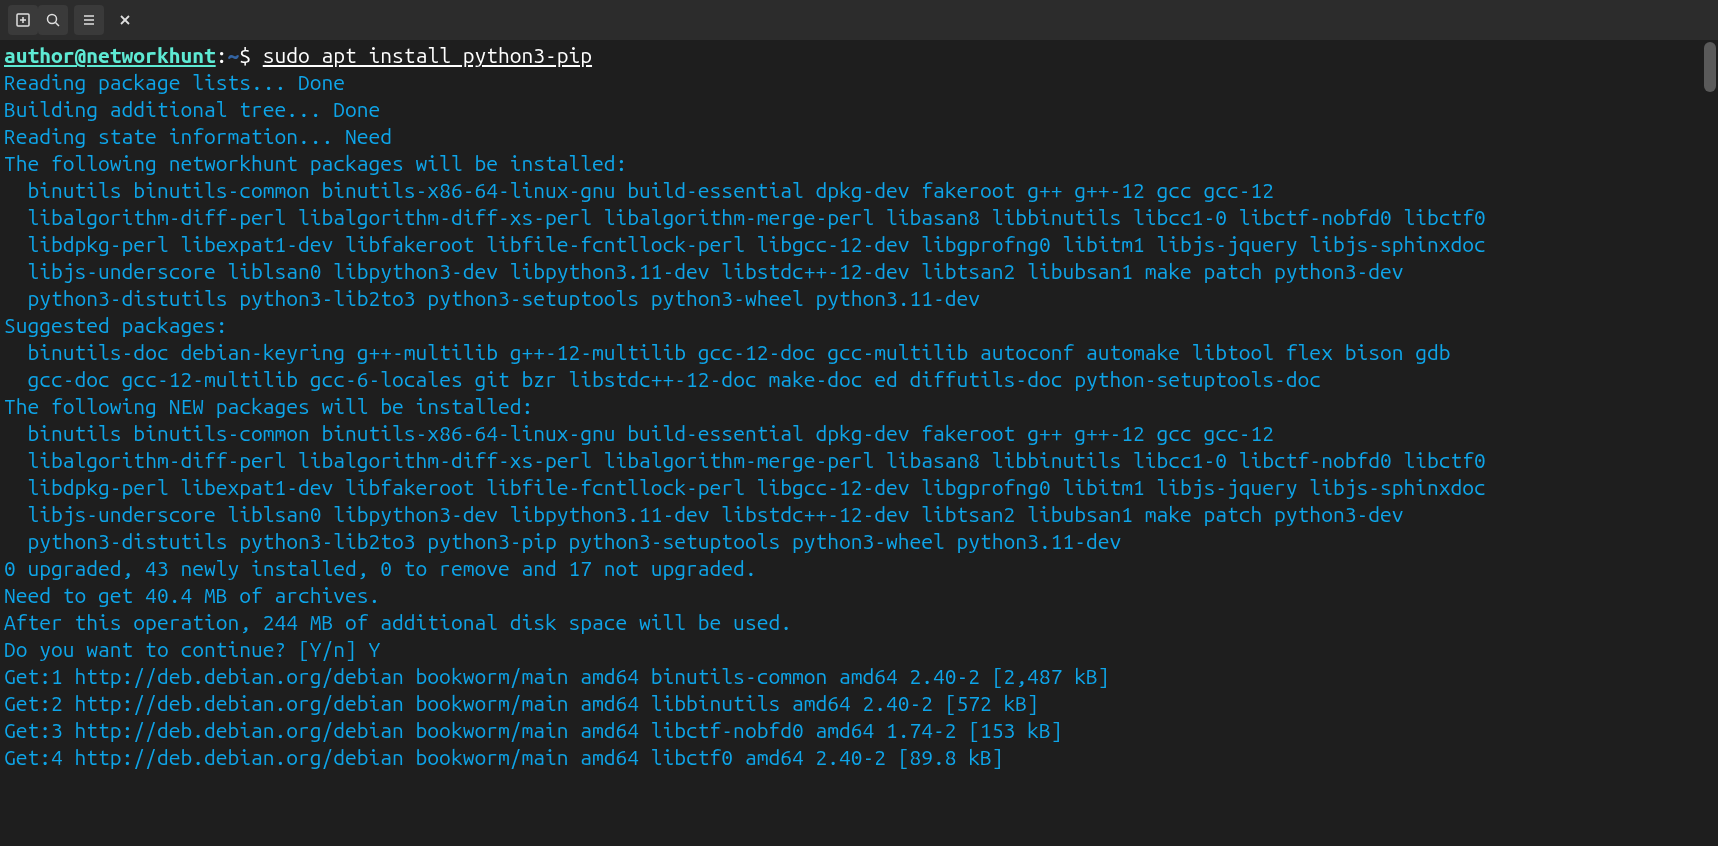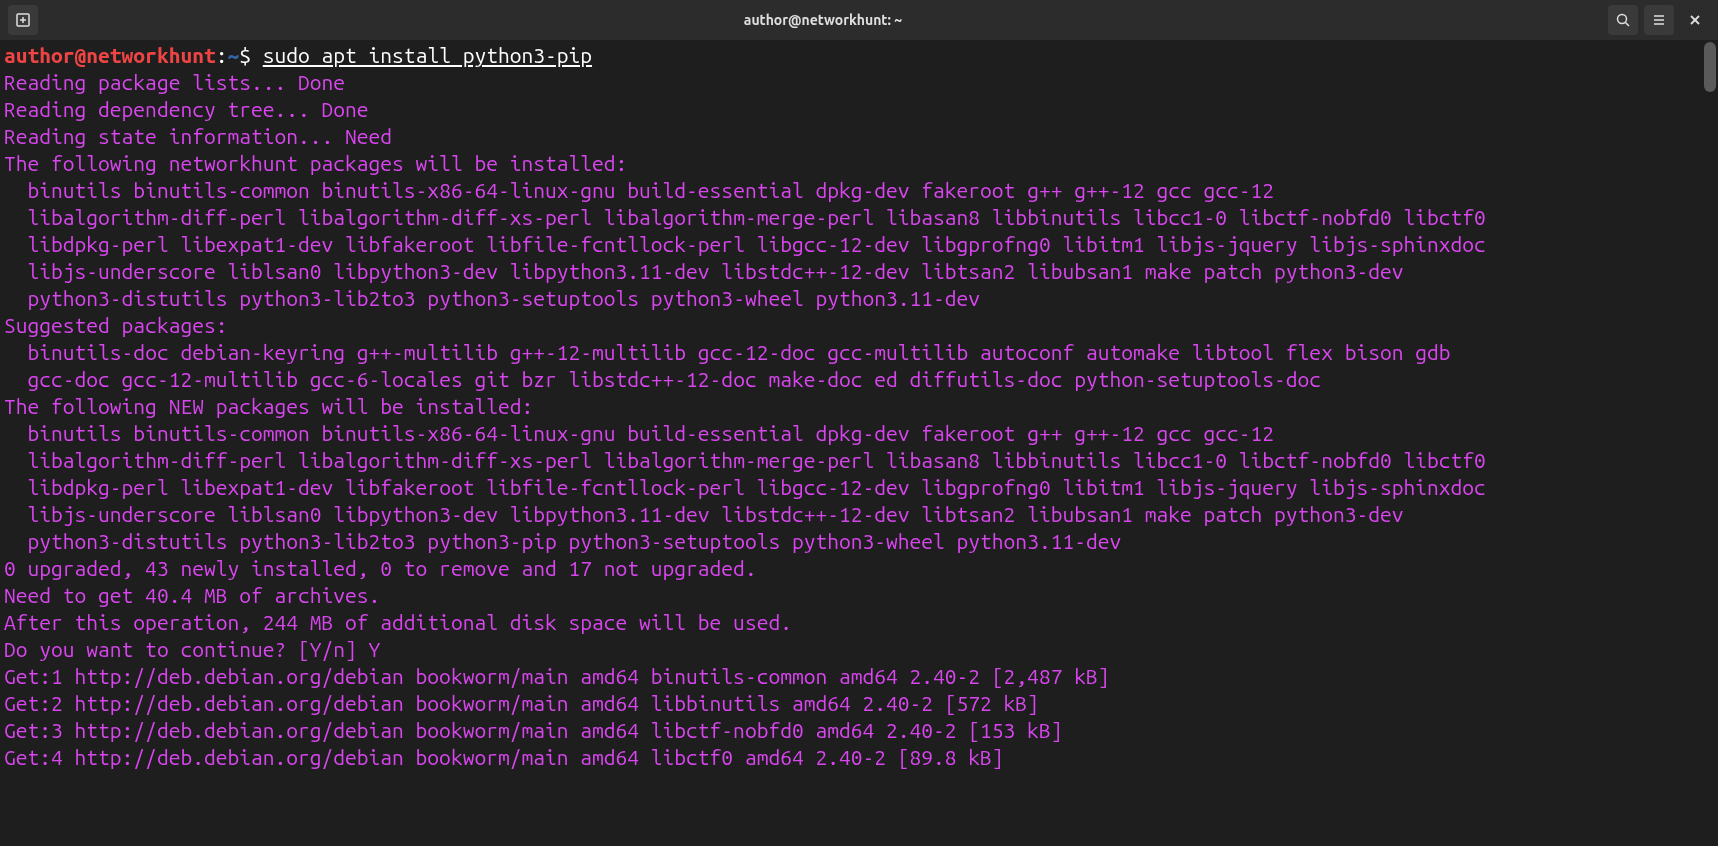--- a/index.html
+++ b/index.html
@@ -73,39 +73,40 @@
       font-size: 21px;
       line-height: 27px;
       overflow-y: auto;
       position: relative;
     }
     .terminal-content {
       white-space: pre-wrap;
       word-break: break-word;
     }
     .prompt-user {
-      color: #ef4444;
+      color: #5eead4;
       font-weight: bold;
+      text-decoration: underline;
     }
     .prompt-colon {
       color: #ffffff;
     }
     .prompt-path {
       color: #3465a4;
       font-weight: bold;
     }
     .prompt-dollar {
       color: #ffffff;
     }
     .cmd {
       color: #ffffff;
       text-decoration: underline;
     }
     .output-line {
-      color: #d946ef;
+      color: #0ea5e9;
     }
     .scrollbar {
       position: absolute;
       right: 2px;
       top: 2px;
       width: 12px;
       height: 50px;
       background: #5a5a5a;
       border-radius: 6px;
     }
@@ -120,21 +121,20 @@
 <div class="titlebar">
   <div class="titlebar-left">
     <button class="titlebar-btn">
       <svg viewBox="0 0 16 16" fill="none" stroke="currentColor" stroke-width="1.5">
         <rect x="2" y="2" width="12" height="12" rx="1"></rect>
         <line x1="8" y1="5" x2="8" y2="11"></line>
         <line x1="5" y1="8" x2="11" y2="8"></line>
       </svg>
     </button>
   </div>
-  <div class="titlebar-title">author@networkhunt: ~</div>
   <div class="titlebar-right">
     <button class="titlebar-btn">
       <svg viewBox="0 0 16 16" fill="none" stroke="currentColor" stroke-width="1.5">
         <circle cx="7" cy="7" r="4.5"></circle>
         <line x1="10.5" y1="10.5" x2="14" y2="14"></line>
       </svg>
     </button>
     <button class="titlebar-btn">
       <svg viewBox="0 0 16 16" fill="none" stroke="currentColor" stroke-width="1.5">
         <line x1="3" y1="4" x2="13" y2="4"></line>
@@ -148,21 +148,21 @@
         <line x1="12" y1="4" x2="4" y2="12"></line>
       </svg>
     </button>
   </div>
 </div>
 
 <div class="terminal-body">
   <div class="scrollbar"></div>
   <div class="terminal-content"><span class="prompt-user">author@networkhunt</span><span class="prompt-colon">:</span><span class="prompt-path">~</span><span class="prompt-dollar">$</span> <span class="cmd">sudo apt install python3-pip</span>
 <span class="output-line">Reading package lists... Done</span>
-<span class="output-line">Reading dependency tree... Done</span>
+<span class="output-line">Building additional tree... Done</span>
 <span class="output-line">Reading state information... Need</span>
 <span class="output-line">The following networkhunt packages will be installed:</span>
 <span class="output-line">  binutils binutils-common binutils-x86-64-linux-gnu build-essential dpkg-dev fakeroot g++ g++-12 gcc gcc-12</span>
 <span class="output-line">  libalgorithm-diff-perl libalgorithm-diff-xs-perl libalgorithm-merge-perl libasan8 libbinutils libcc1-0 libctf-nobfd0 libctf0</span>
 <span class="output-line">  libdpkg-perl libexpat1-dev libfakeroot libfile-fcntllock-perl libgcc-12-dev libgprofng0 libitm1 libjs-jquery libjs-sphinxdoc</span>
 <span class="output-line">  libjs-underscore liblsan0 libpython3-dev libpython3.11-dev libstdc++-12-dev libtsan2 libubsan1 make patch python3-dev</span>
 <span class="output-line">  python3-distutils python3-lib2to3 python3-setuptools python3-wheel python3.11-dev</span>
 <span class="output-line">Suggested packages:</span>
 <span class="output-line">  binutils-doc debian-keyring g++-multilib g++-12-multilib gcc-12-doc gcc-multilib autoconf automake libtool flex bison gdb</span>
 <span class="output-line">  gcc-doc gcc-12-multilib gcc-6-locales git bzr libstdc++-12-doc make-doc ed diffutils-doc python-setuptools-doc</span>
@@ -171,15 +171,15 @@
 <span class="output-line">  libalgorithm-diff-perl libalgorithm-diff-xs-perl libalgorithm-merge-perl libasan8 libbinutils libcc1-0 libctf-nobfd0 libctf0</span>
 <span class="output-line">  libdpkg-perl libexpat1-dev libfakeroot libfile-fcntllock-perl libgcc-12-dev libgprofng0 libitm1 libjs-jquery libjs-sphinxdoc</span>
 <span class="output-line">  libjs-underscore liblsan0 libpython3-dev libpython3.11-dev libstdc++-12-dev libtsan2 libubsan1 make patch python3-dev</span>
 <span class="output-line">  python3-distutils python3-lib2to3 python3-pip python3-setuptools python3-wheel python3.11-dev</span>
 <span class="output-line">0 upgraded, 43 newly installed, 0 to remove and 17 not upgraded.</span>
 <span class="output-line">Need to get 40.4 MB of archives.</span>
 <span class="output-line">After this operation, 244 MB of additional disk space will be used.</span>
 <span class="output-line">Do you want to continue? [Y/n] Y</span>
 <span class="output-line">Get:1 http://deb.debian.org/debian bookworm/main amd64 binutils-common amd64 2.40-2 [2,487 kB]</span>
 <span class="output-line">Get:2 http://deb.debian.org/debian bookworm/main amd64 libbinutils amd64 2.40-2 [572 kB]</span>
-<span class="output-line">Get:3 http://deb.debian.org/debian bookworm/main amd64 libctf-nobfd0 amd64 2.40-2 [153 kB]</span>
+<span class="output-line">Get:3 http://deb.debian.org/debian bookworm/main amd64 libctf-nobfd0 amd64 1.74-2 [153 kB]</span>
 <span class="output-line">Get:4 http://deb.debian.org/debian bookworm/main amd64 libctf0 amd64 2.40-2 [89.8 kB]</span></div>
 </div>
 
 </body></html>

